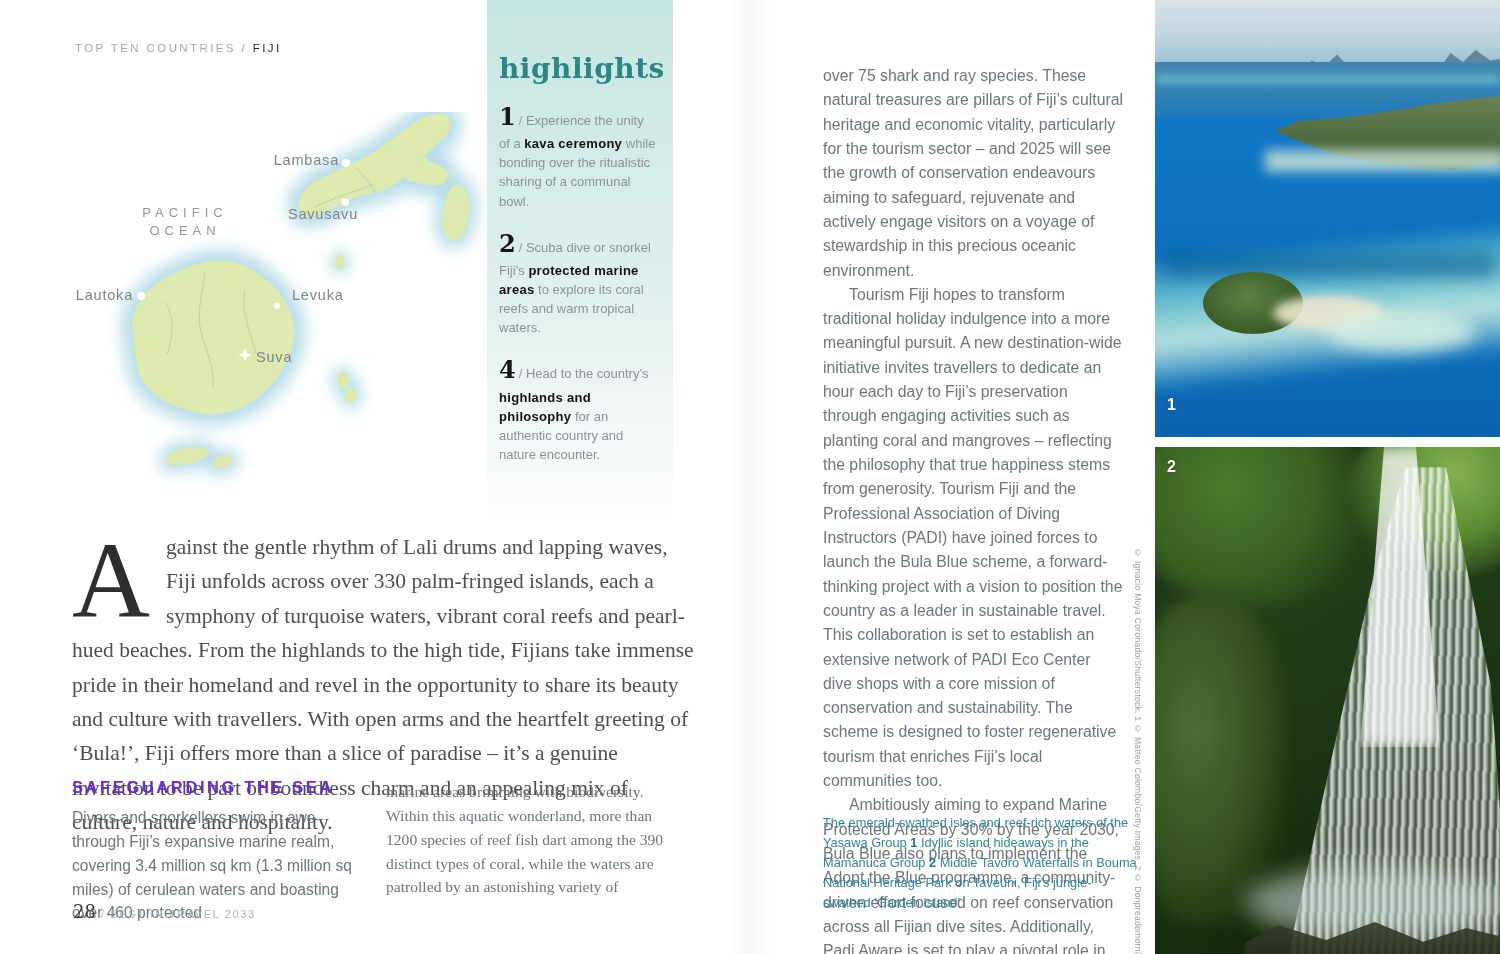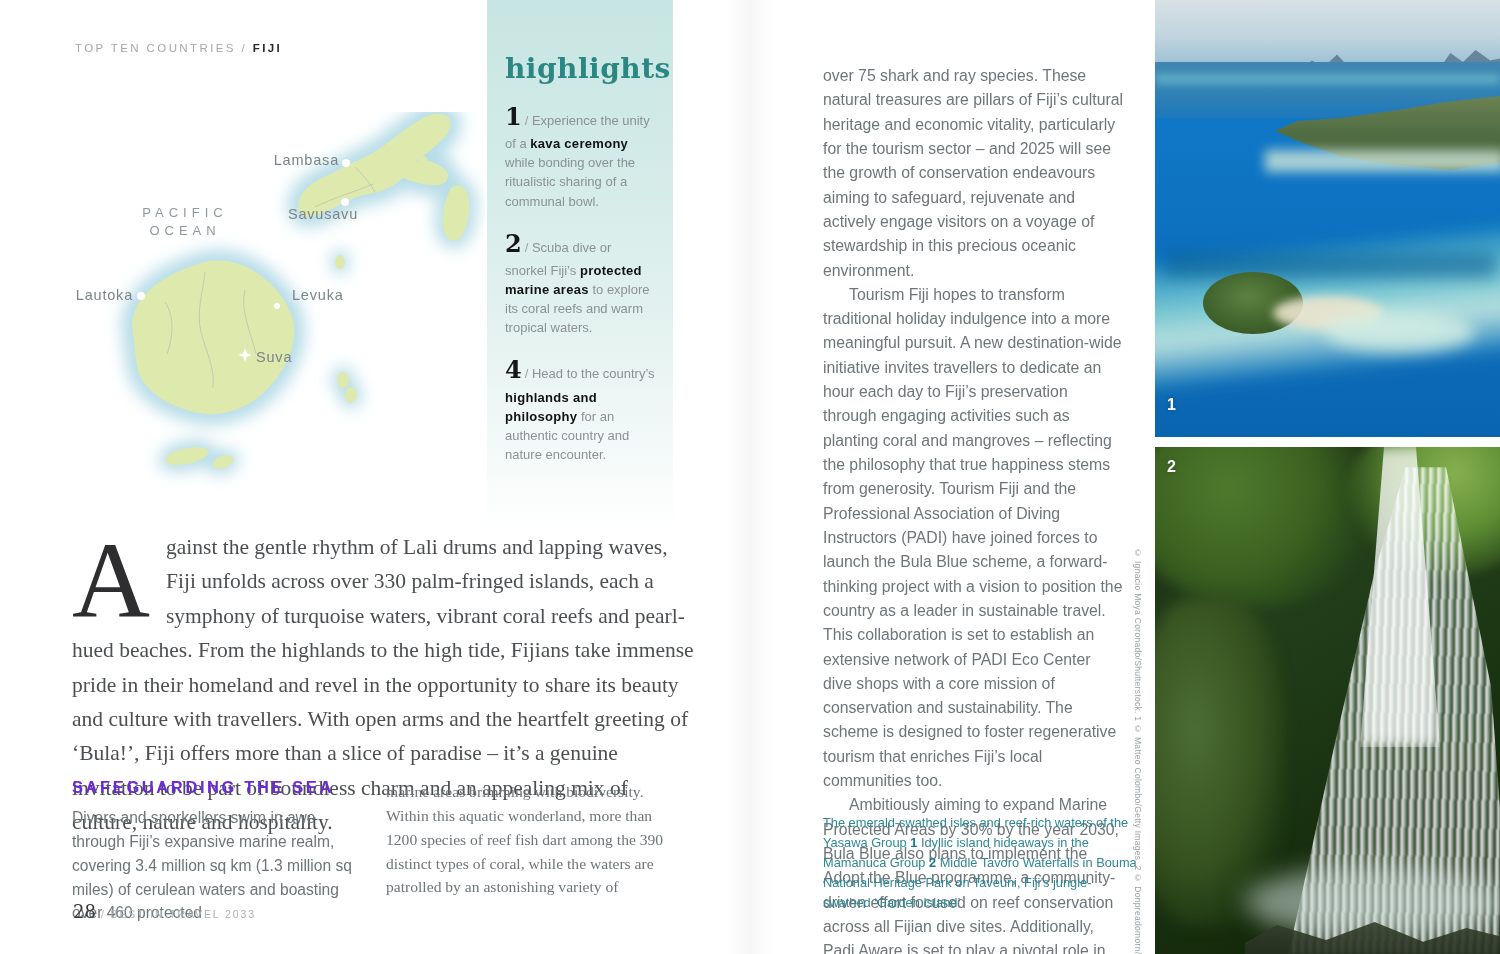--- a/index.html
+++ b/index.html
@@ -4,35 +4,35 @@
 <style>
   * { margin:0; padding:0; box-sizing:border-box; }
   html,body { background:#ffffff; }
   .page {
     position:relative; width:1500px; height:954px; background:#ffffff;
     font-family:"Liberation Sans", sans-serif; overflow:hidden;
   }
 
   
   .kicker { position:absolute; left:75px; top:42px; font-size:11.5px; letter-spacing:2.4px; color:#a3a8ab; }
-  .kicker b { color:#26282a; font-weight:700; letter-spacing:2.4px; }
+  .kicker b { color:#26282a; font-weight:400; letter-spacing:2.4px; }
   .footer { position:absolute; left:73px; top:901px; color:#abb1b3; font-size:10.5px; letter-spacing:1.9px; }
   .footer .pageno { font-family:"DejaVu Serif", serif; font-size:18px; color:#39393b; letter-spacing:0; margin-right:5px; font-weight:400; }
 
   
   .map { position:absolute; left:55px; top:112px; width:430px; height:425px; }
   .map text { font-family:"Liberation Sans", sans-serif; }
   .ocean-label { fill:#8f989c; font-size:13px; letter-spacing:5px; }
   .city-label { fill:#7c8488; font-size:14.5px; letter-spacing:.8px; }
 
   
   .highlights {
     position:absolute; left:487px; top:0; width:186px; height:532px;
     background:linear-gradient(180deg,#c7e5e2 0%, #d3ebe8 30%, #e4f2f0 62%, #f6fbfa 88%, rgba(255,255,255,0) 100%);
-    padding:52px 17px 0 18px;
+    padding:52px 17px 0 12px;
   }
   .highlights h2 { font-family:"DejaVu Serif", serif; font-weight:600; font-size:28px; color:#2b8783; letter-spacing:.5px; margin-bottom:14px; }
   .hl-item { font-size:13px; line-height:1.47; color:#8b9296; margin-bottom:15px; }
   .hl-item .num { font-family:"DejaVu Serif", serif; font-size:24px; font-weight:600; color:#161616; margin-right:3px; }
   .hl-item .slash { color:#9aa2a5; }
   .hl-item b { color:#121212; font-weight:700; letter-spacing:.3px; }
 
   
   .intro {
     position:absolute; left:72px; top:530px; width:622px;

